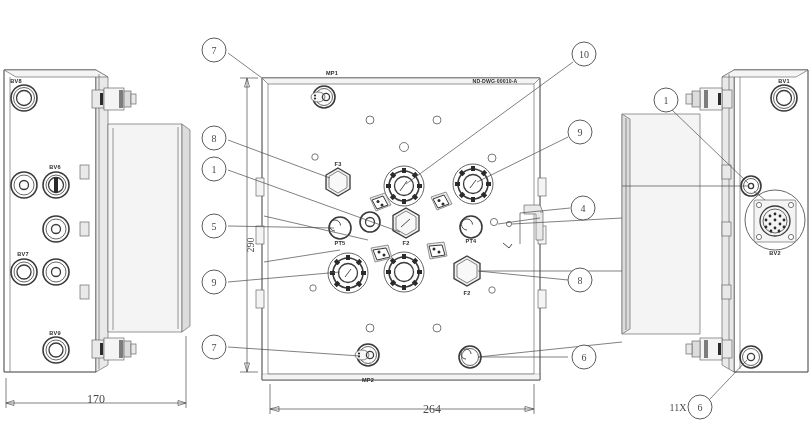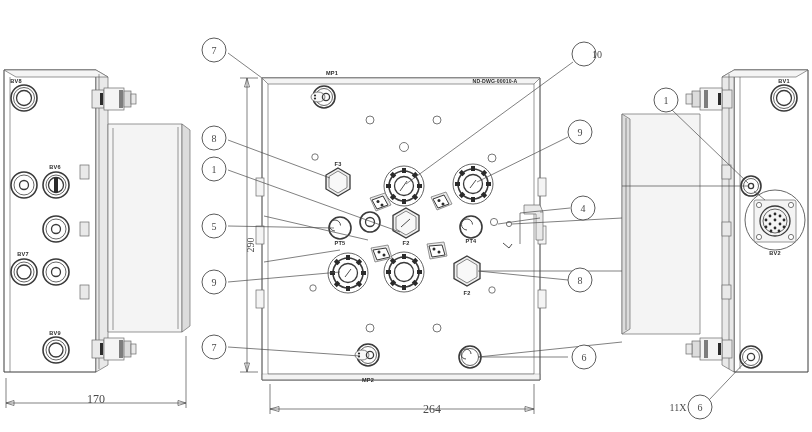--- a/index.html
+++ b/index.html
@@ -534,21 +534,21 @@
   <div class="txt lbl" style="left:784px; top:81px;">BV1</div>
   <div class="txt lbl" style="left:775px; top:253px;">BV2</div>
   <div class="txt qty-txt" style="left:678px; top:407px;">11X</div>
 
   <div class="txt balloon-txt" style="left:214px; top:50px;">7</div>
   <div class="txt balloon-txt" style="left:214px; top:138px;">8</div>
   <div class="txt balloon-txt" style="left:214px; top:169px;">1</div>
   <div class="txt balloon-txt" style="left:214px; top:226px;">5</div>
   <div class="txt balloon-txt" style="left:214px; top:282px;">9</div>
   <div class="txt balloon-txt" style="left:214px; top:347px;">7</div>
-  <div class="txt balloon-txt" style="left:584px; top:54px;margin-left:13px;">10</div>
+  <div class="txt balloon-txt" style="left:584px; top:54px;">10</div>
   <div class="txt balloon-txt" style="left:580px; top:132px;">9</div>
   <div class="txt balloon-txt" style="left:583px; top:208px;">4</div>
   <div class="txt balloon-txt" style="left:580px; top:280px;">8</div>
   <div class="txt balloon-txt" style="left:584px; top:357px;">6</div>
   <div class="txt balloon-txt" style="left:666px; top:100px;">1</div>
   <div class="txt balloon-txt" style="left:700px; top:407px;">6</div>
 
 </div>
 
 </body></html>

